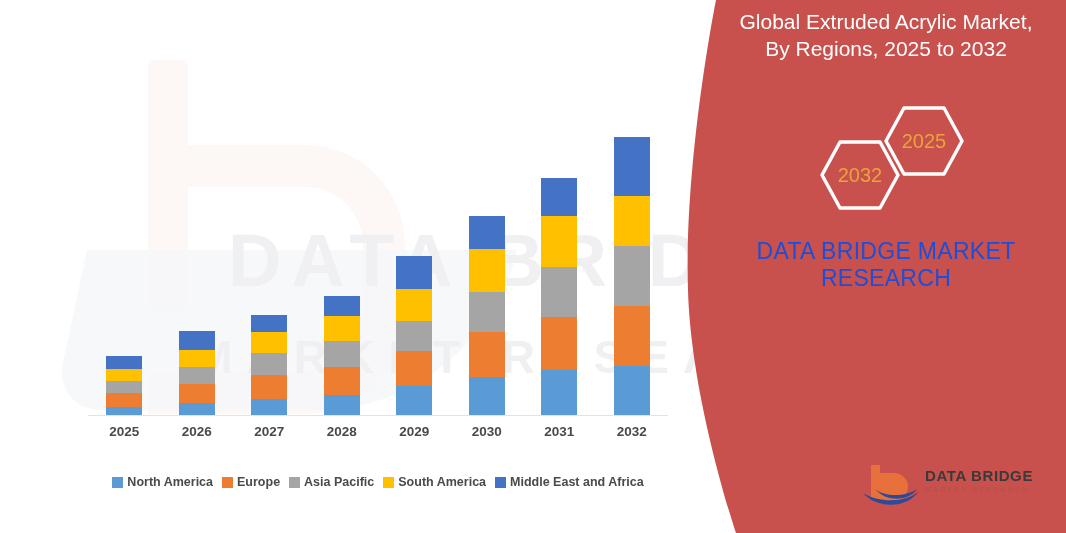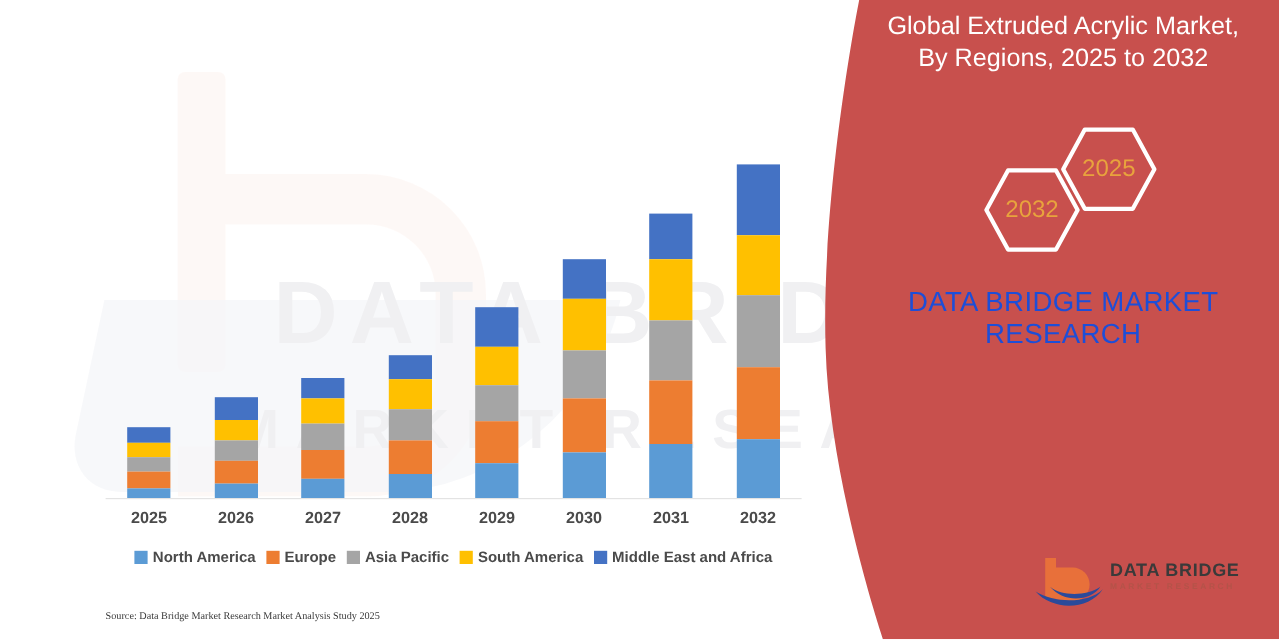--- a/index.html
+++ b/index.html
@@ -55,21 +55,21 @@
   .bar{width:36px;display:flex;flex-direction:column-reverse;}
   .seg{width:100%;}
 
   
   .xaxis{position:absolute;left:88px;top:424px;width:580px;display:flex;}
   .xtick{flex:1 1 0;text-align:center;font-size:13.5px;font-weight:700;color:#4a4a4a;}
 
   
   .legend{position:absolute;left:88px;top:457px;width:580px;
     display:flex;justify-content:center;align-items:center;gap:9px;flex-wrap:nowrap;}
-  .leg-item{display:flex;align-items:center;gap:4px;}
+  .leg-item{display:flex;align-items:center;gap:4px;margin-top:18px;}
   .leg-sw{width:11px;height:11px;flex:0 0 auto;}
   .leg-lb{font-size:12.5px;font-weight:700;color:#4a4a4a;white-space:nowrap;}
 
   
   .footer{position:absolute;left:88px;top:508px;width:582px;
     display:flex;justify-content:space-between;font-size:8.5px;color:#3a3a3a;
     font-family:"Liberation Serif", serif;}
 
   
   .panel{position:absolute;right:0;top:0;width:380px;height:533px;overflow:hidden;}
@@ -216,21 +216,20 @@
         <span class="leg-sw" style="background: rgb(255, 192, 0);"></span>
         <span class="leg-lb">South America</span>
       </div>
       <div class="leg-item">
         <span class="leg-sw" style="background: rgb(68, 114, 196);"></span>
         <span class="leg-lb">Middle East and Africa</span>
       </div>
     </div>
 
   <div class="footer">
-    <span>Source: Data Bridge Market Research Market Analysis Study 2025</span>
   </div>
 
   <div class="panel">
     <svg class="panel-svg" width="380" height="533" viewBox="0 0 380 533">
       <path d="M 30 0 L 380 0 L 380 533 L 50 533 C 50 533 5 400 2 290 C -2 160 30 0 30 0 Z" fill="#C8504D"></path>
     </svg>
 
     <div class="panel-title">Global Extruded Acrylic Market, By Regions, 2025 to 2032</div>
 
     <div class="hex" style="left:196px;top:104px;width:84px;height:74px;">

